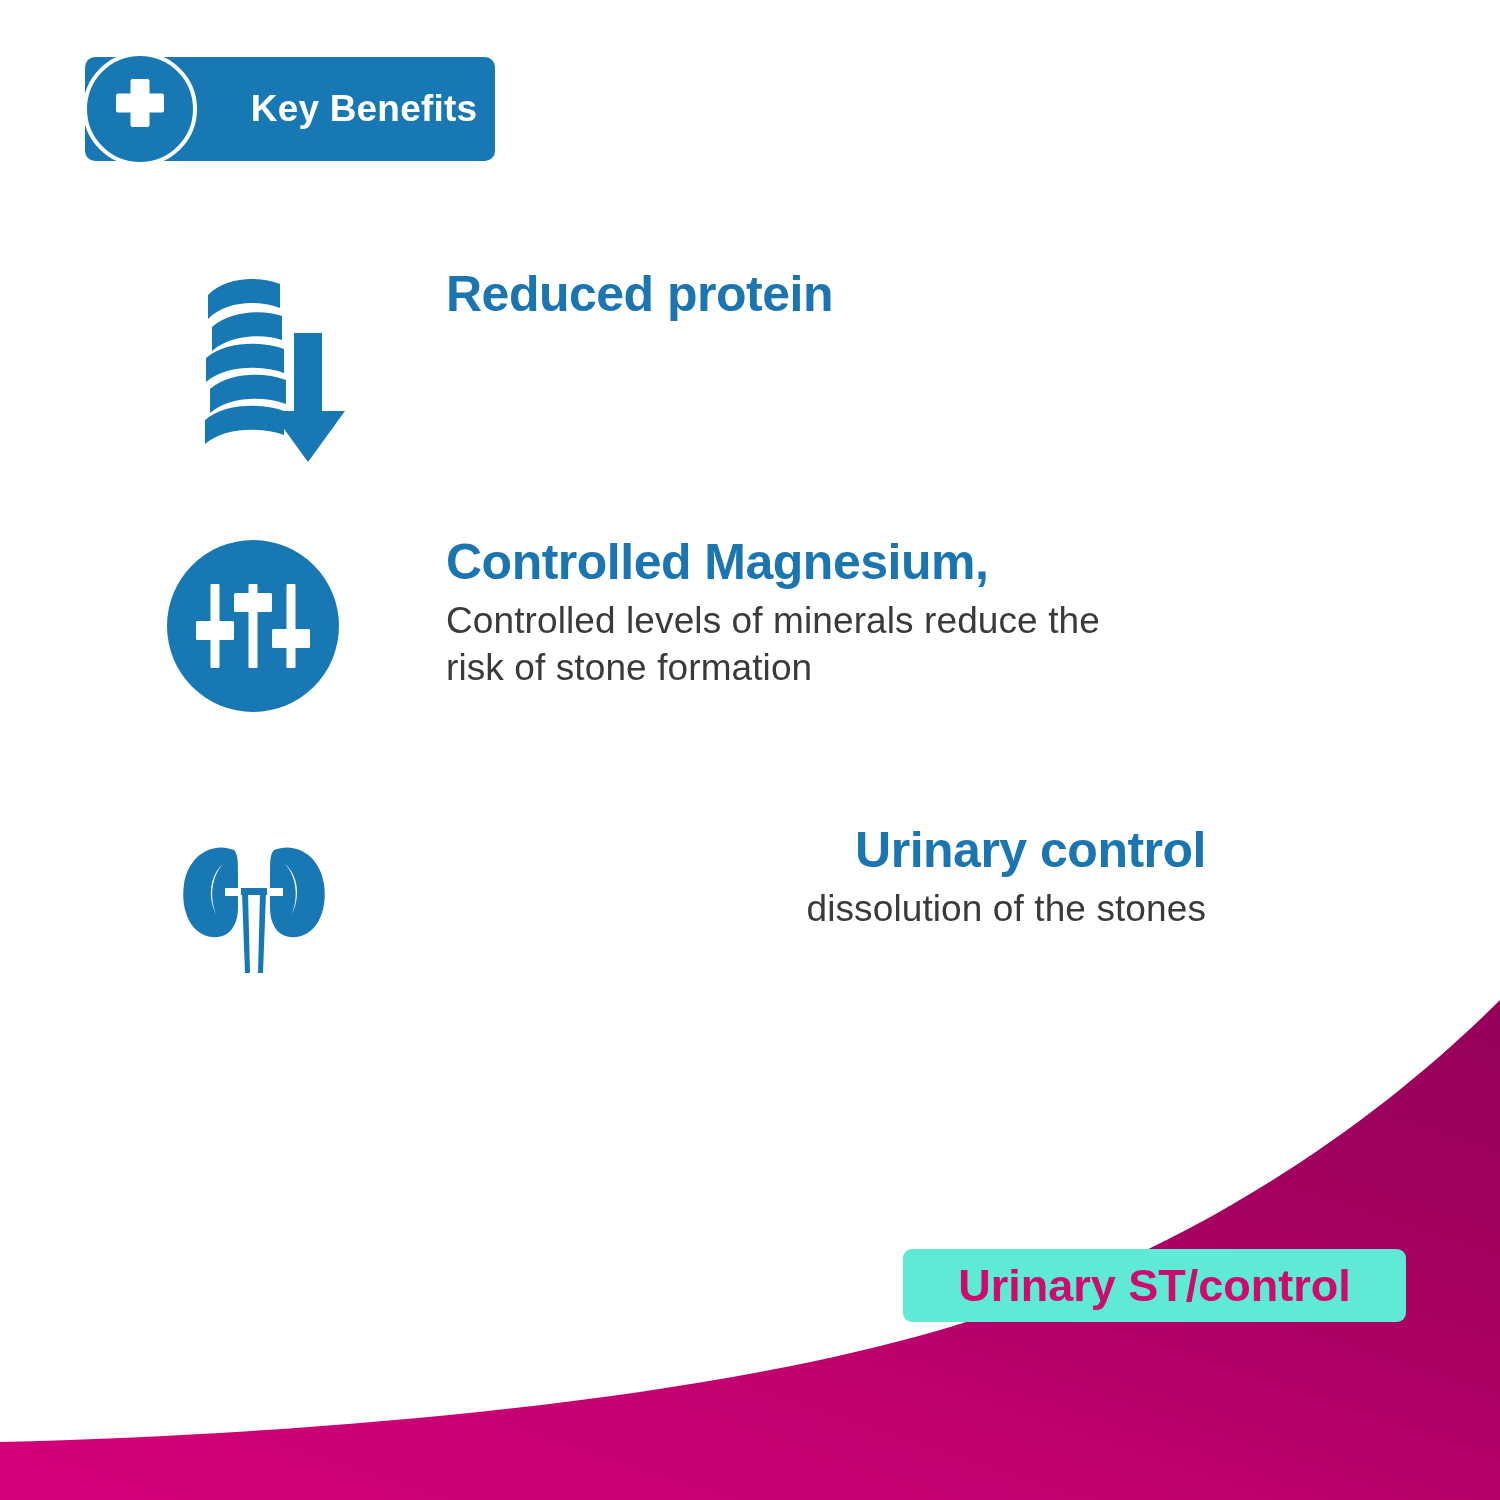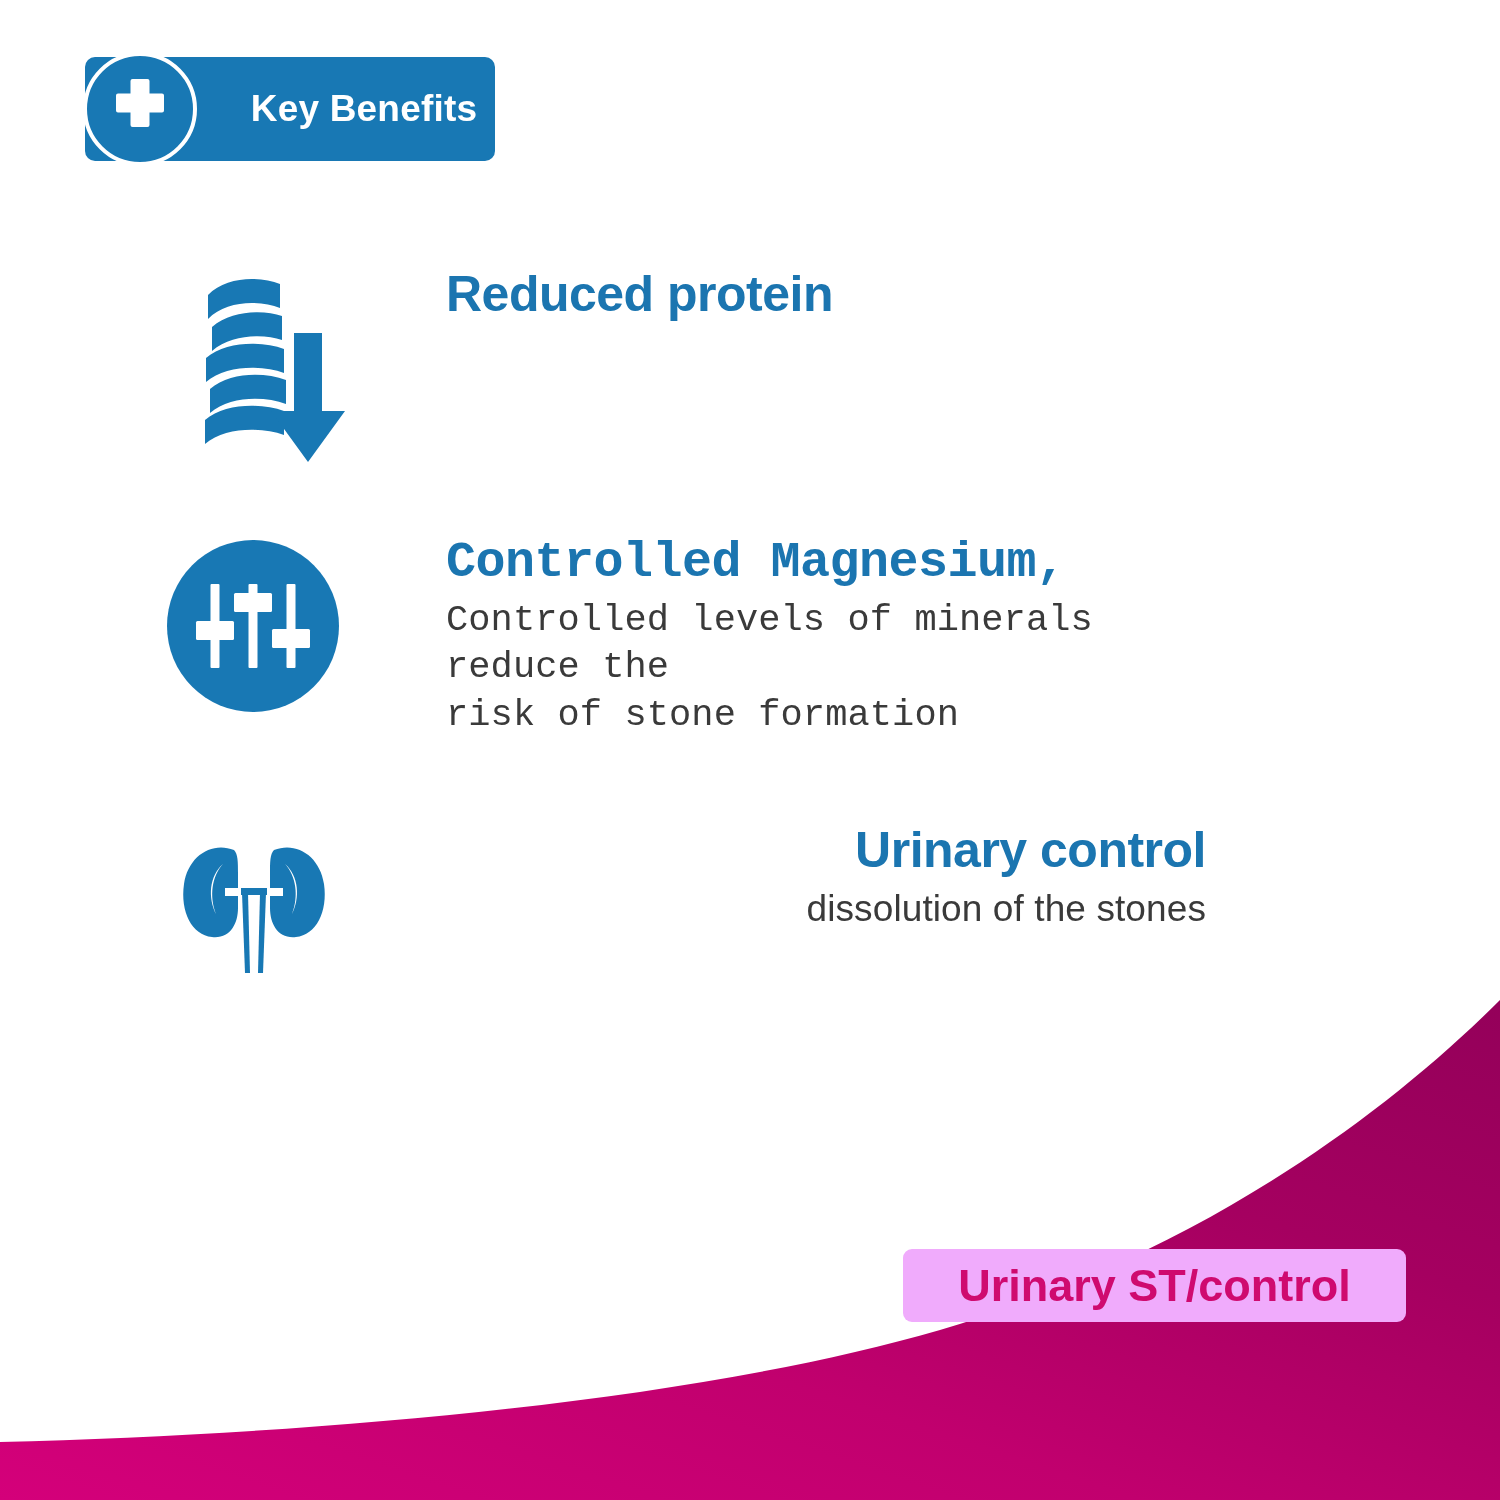--- a/index.html
+++ b/index.html
@@ -84,42 +84,42 @@
   }
 
   
   #benefit-0 { top:262px; }
   #benefit-0 .benefit-icon { left:198px; top:8px; width:150px; height:200px; }
   #benefit-0 .benefit-text { top:0; }
 
   
   #benefit-1 { top:530px; }
   #benefit-1 .benefit-icon { left:167px; top:10px; width:172px; height:172px; }
-  #benefit-1 .benefit-text { top:0; width:790px;font-family:Liberation Mono, monospace; }
+  #benefit-1 .benefit-text { top:0; width:790px; }
 
   
   #benefit-2 { top:818px; }
   #benefit-2 .benefit-icon { left:178px; top:20px; width:152px; height:140px; }
   #benefit-2 .benefit-text { top:0;text-align:right; }
 
   
   #wave-wrap {
     position:absolute;
     left:0; top:960px;
     width:1500px; height:540px;
     overflow:hidden;
   }
   #wave-wrap svg { display:block; }
 
   
   #product-pill {
     position:absolute;
     left:903px; top:1249px;
     width:503px; height:73px;
-    background:#f0abfc;
+    background:#5eead4;
     border-radius:9px;
     display:flex;
     align-items:center;
     justify-content:center;
   }
   #product-pill-label {
     color:#cf0a6f;
     font-size:45px;
     font-weight:bold;
     letter-spacing:0px;

